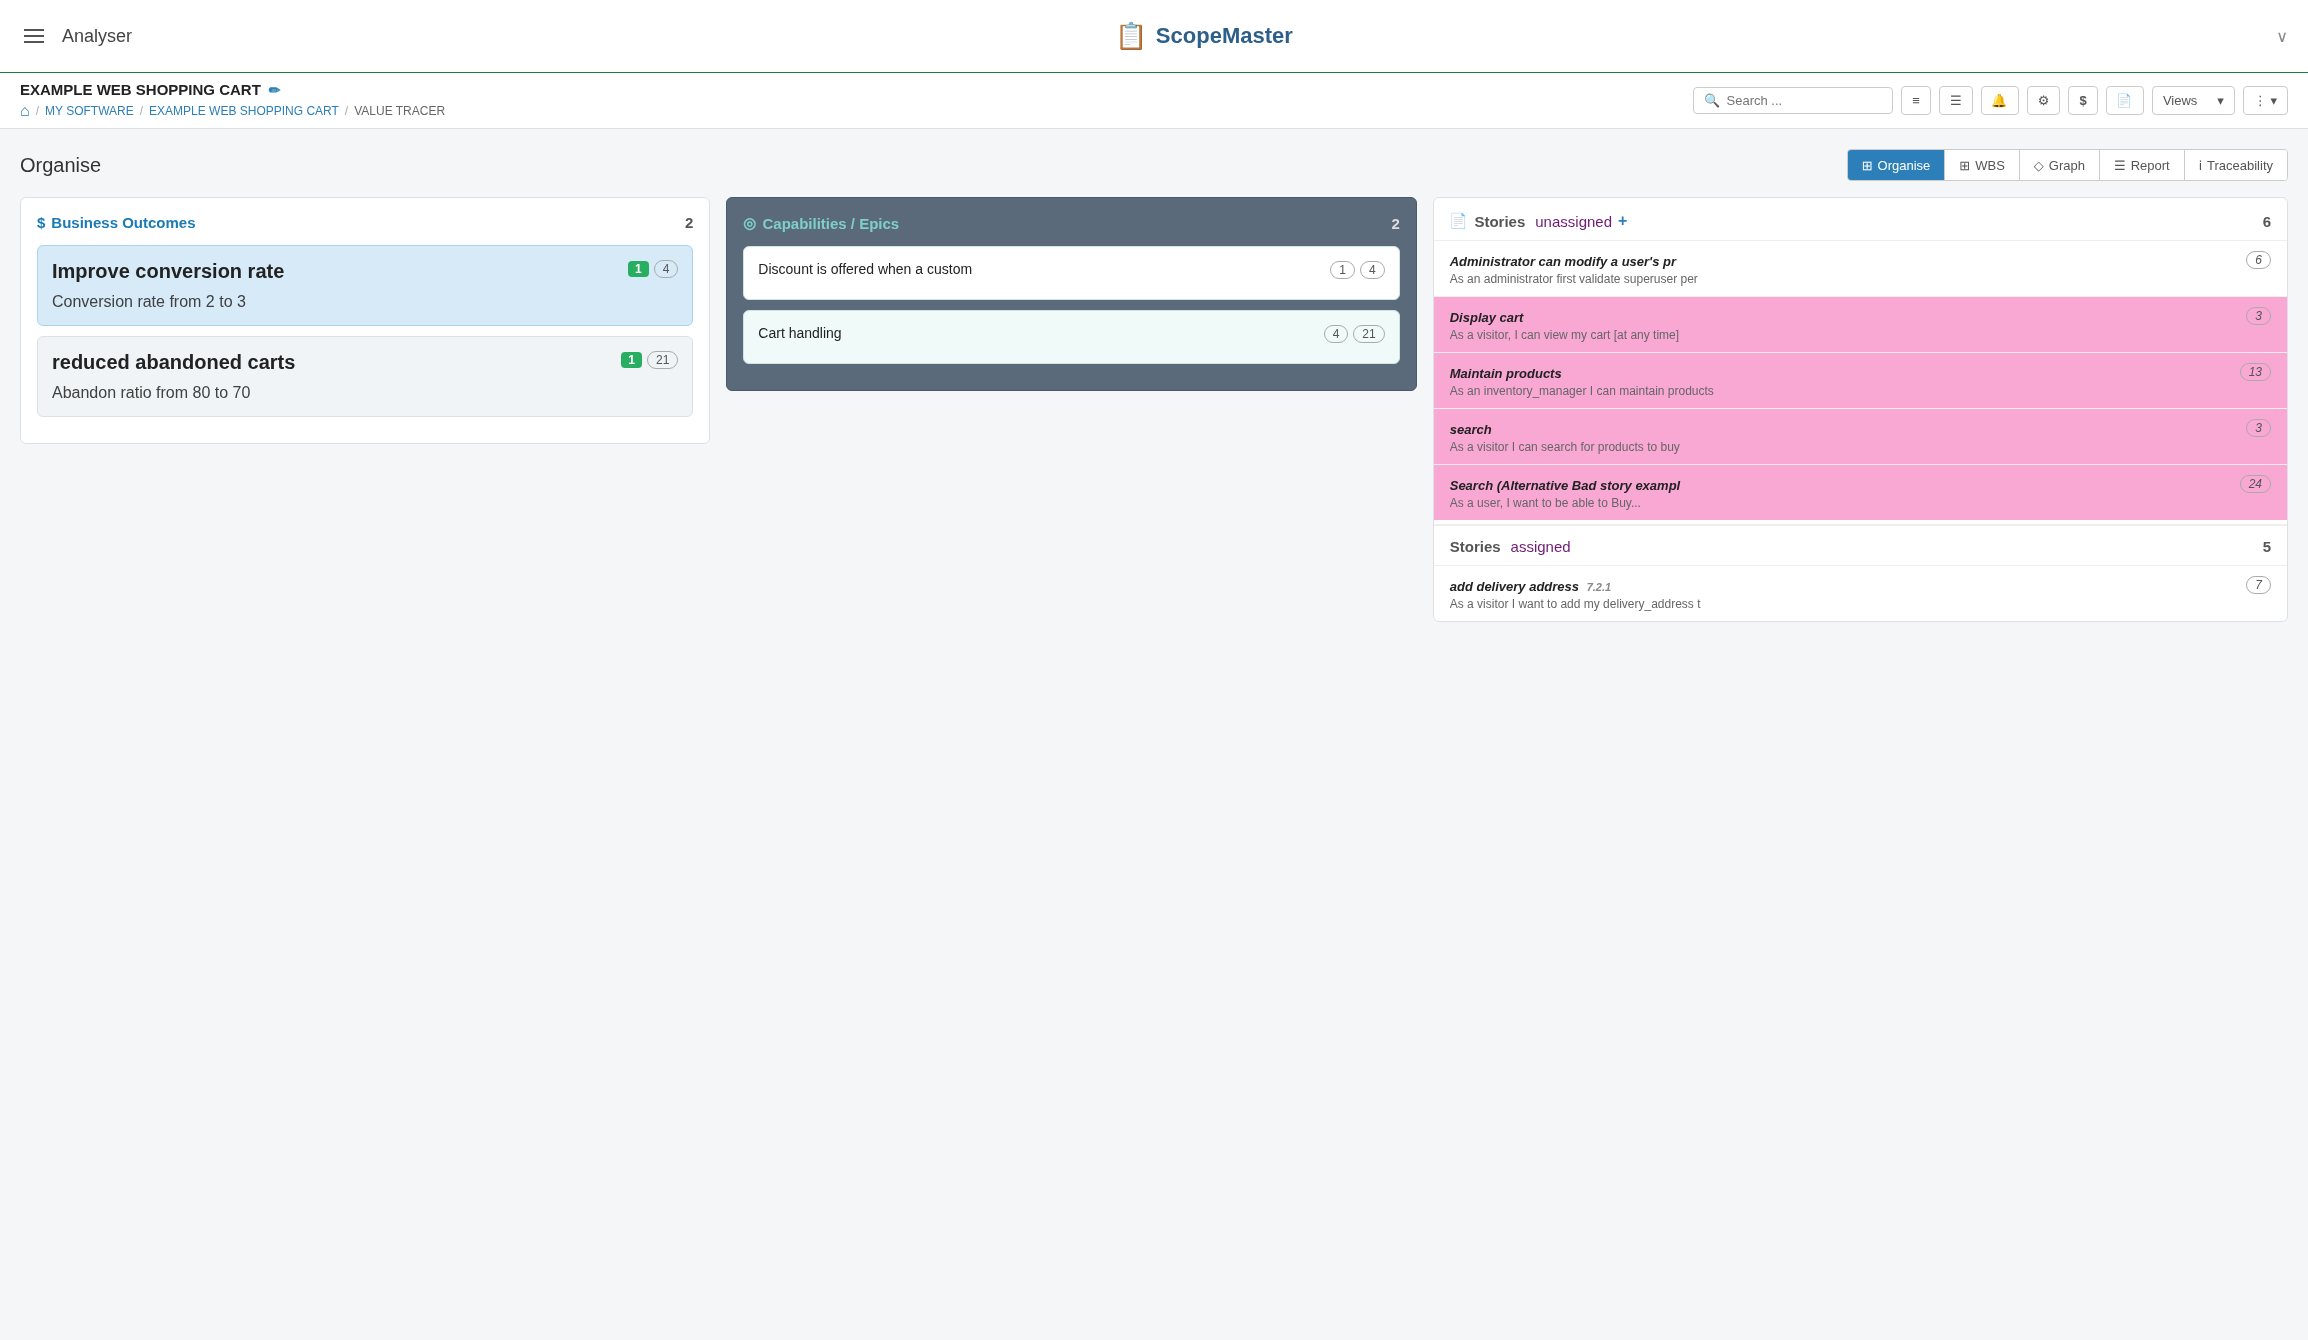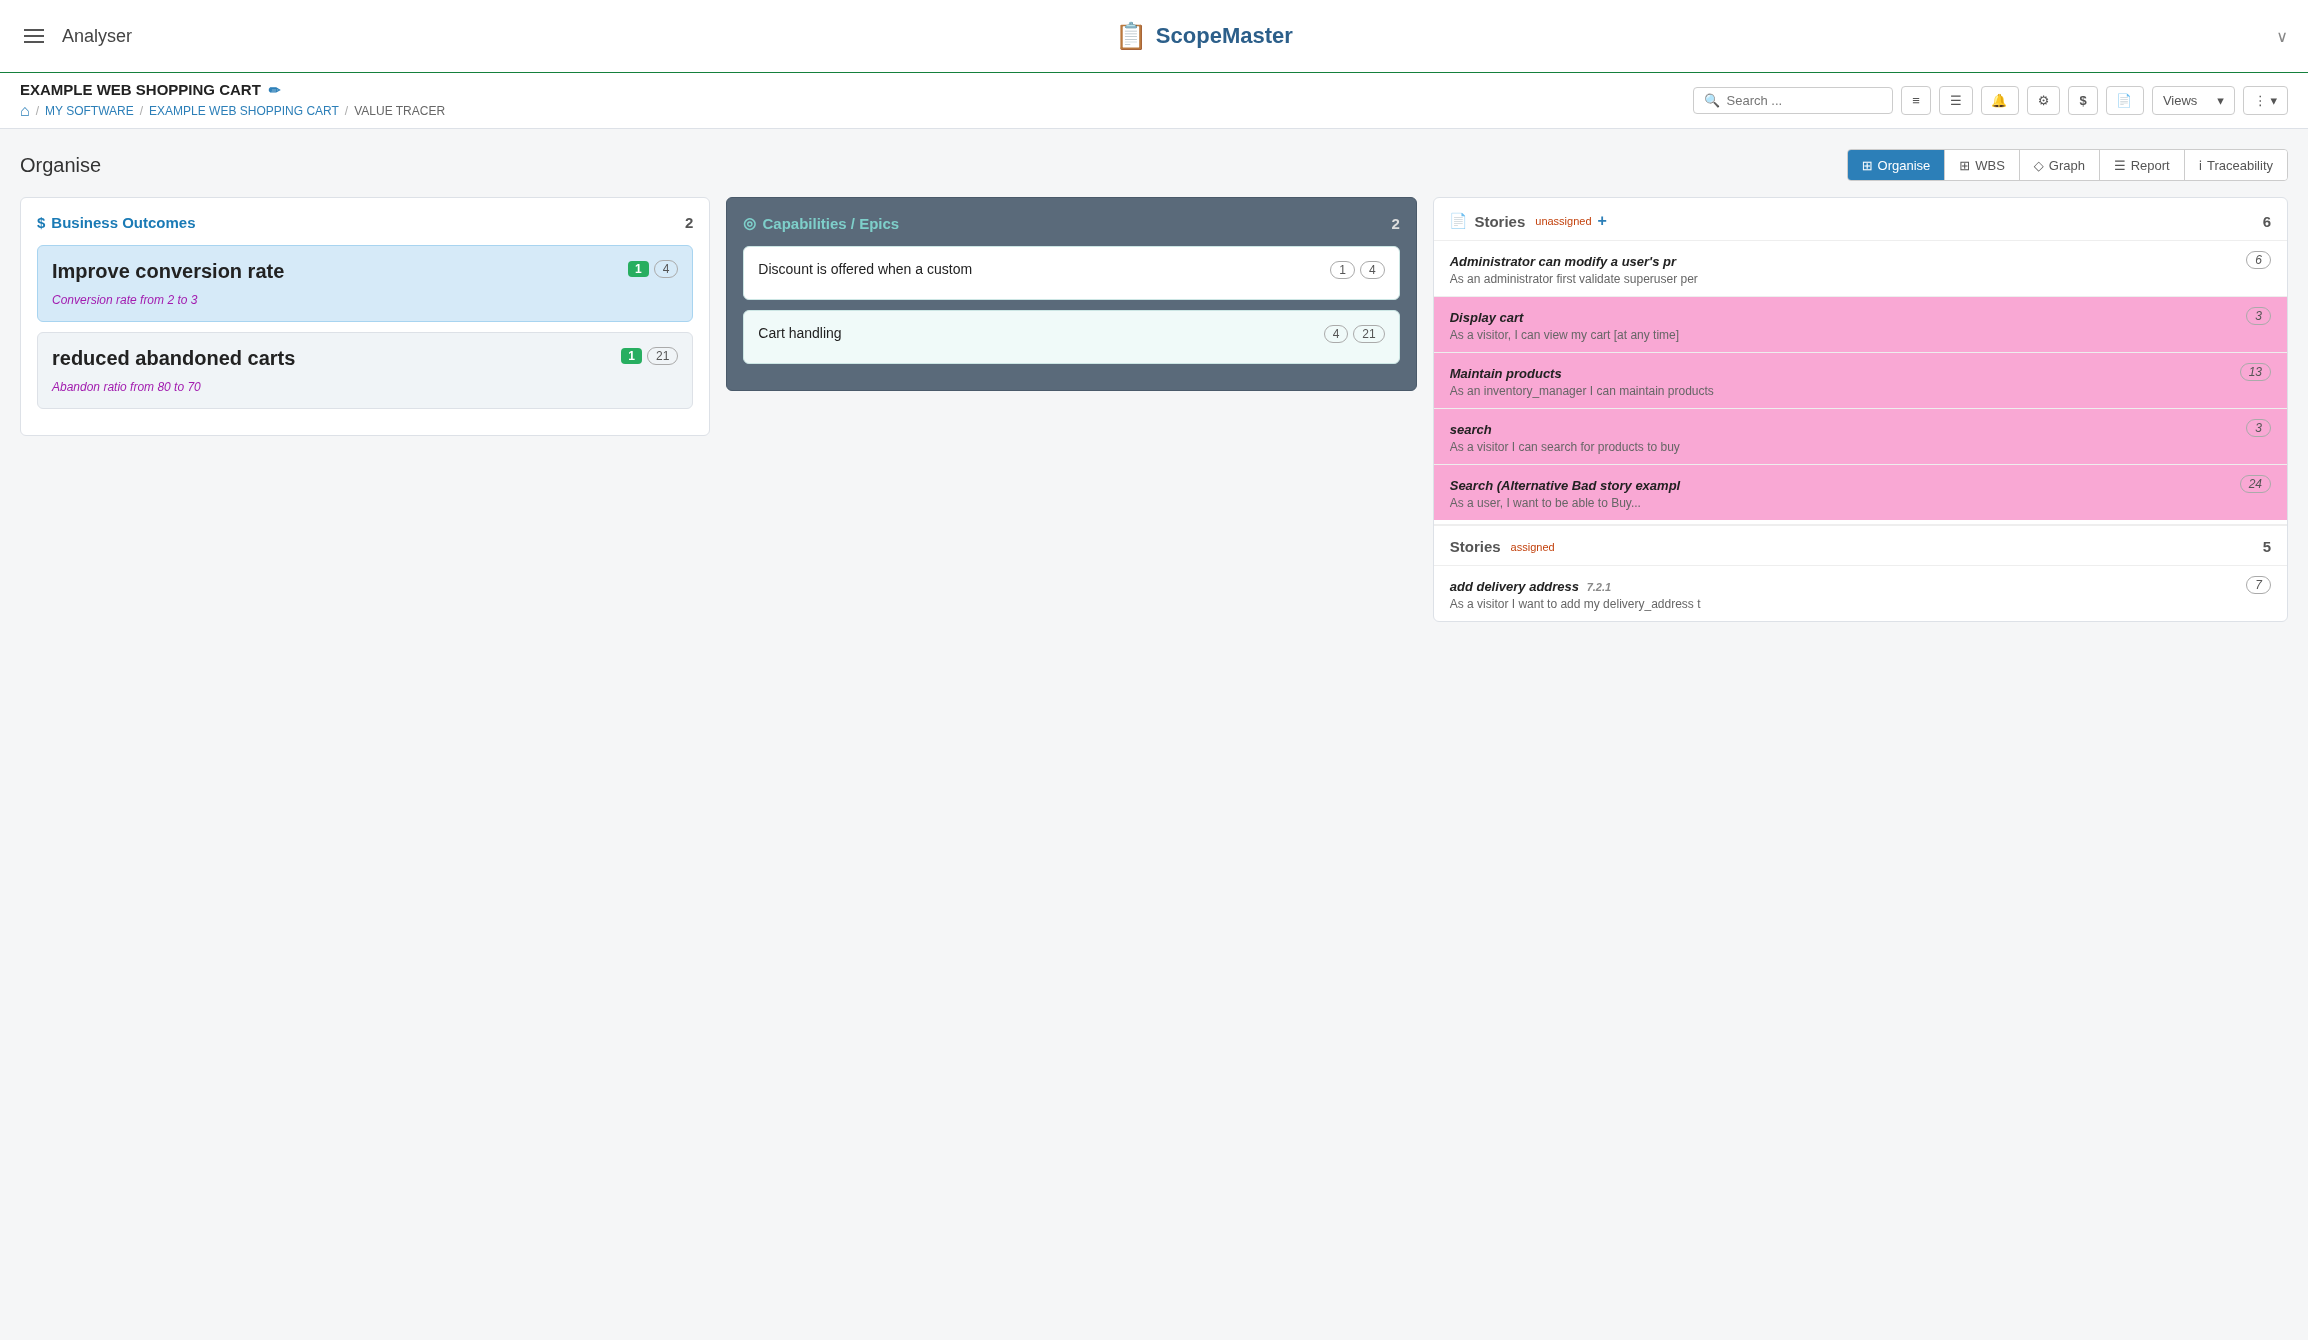--- a/index.html
+++ b/index.html
@@ -51,35 +51,35 @@
     .column-header { display: flex; align-items: center; justify-content: space-between; margin-bottom: 14px; }
     .column-title { font-size: 15px; font-weight: 600; display: flex; align-items: center; gap: 6px; }
     .col-title-blue { color: #1a7ab5; }
     .col-count { font-size: 15px; font-weight: 600; color: #555; }
 
     
     .outcome-card { border-radius: 6px; padding: 14px; margin-bottom: 10px; cursor: pointer; }
     .outcome-card.selected { background: #d6eaf8; border: 1px solid #a8d4f0; }
     .outcome-card.unselected { background: #f0f4f7; border: 1px solid #dde1e7; }
     .outcome-title { font-size: 20px; font-weight: 600; color: #222; margin-bottom: 4px; }
-    .outcome-subtitle { font-size: 12px; color: #a21caf; font-style: italic; }
+    .outcome-subtitle { font-size: 16px; color: #404040; }
     .card-header-row { display: flex; align-items: flex-start; justify-content: space-between; margin-bottom: 6px; }
     .badge-row { display: flex; gap: 5px; align-items: center; }
     .badge-green { background: #27ae60; color: #fff; border-radius: 4px; padding: 1px 7px; font-size: 12px; font-weight: 600; }
     .badge-outline { border: 1px solid #aaa; color: #555; border-radius: 10px; padding: 1px 8px; font-size: 12px; }
 
     
     .cap-card { border: 1px solid #c4b5fd; border-radius: 6px; padding: 14px; margin-bottom: 10px; cursor: pointer; background: #f7fcfc; }
     .cap-title { font-size: 14px; font-weight: 500; color: #222; }
 
     
     .stories-panel { background: #fff; border: 1px solid #dde1e7; border-radius: 6px; padding: 0; flex: 1.3; min-width: 0; }
     .stories-section-header { display: flex; align-items: center; justify-content: space-between; padding: 14px 16px 10px 16px; }
     .stories-title { font-size: 15px; font-weight: 600; color: #555; display: flex; align-items: center; gap: 6px; }
-    .stories-badge { font-size: 11px; color: #c2410c; font-weight: 400; margin-left: 4px; }
+    .stories-badge { font-size: 15px; color: #701a75; font-weight: 400; margin-left: 4px; }
     .stories-count { font-size: 15px; font-weight: 600; color: #555; }
     .add-icon { color: #2c7fb8; cursor: pointer; font-size: 16px; font-weight: 700; }
 
     .story-item { border-top: 1px solid #eee; padding: 10px 16px; cursor: pointer; }
     .story-item.yellow-bg { background: #f9a8d4; }
     .story-header-row { display: flex; align-items: flex-end; justify-content: space-between; margin-bottom: 3px; font-style: italic; }
     .story-name { font-size: 13px; font-weight: 600; color: #222; flex: 1; margin-right: 8px; }
     .story-sub { font-size: 12px; color: #666; }
     .story-badge { border: 1px solid #aaa; color: #555; border-radius: 10px; padding: 1px 8px; font-size: 12px; white-space: nowrap; }
 

